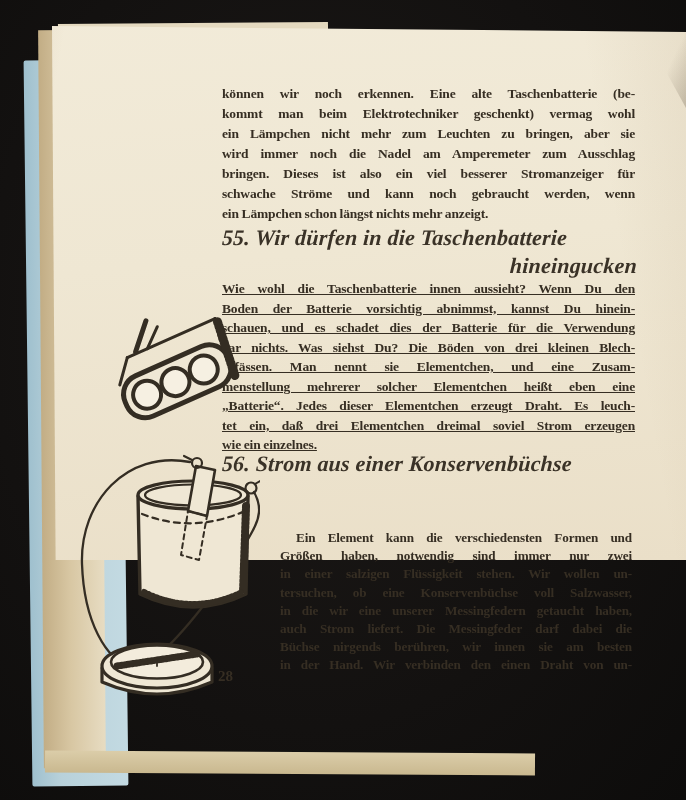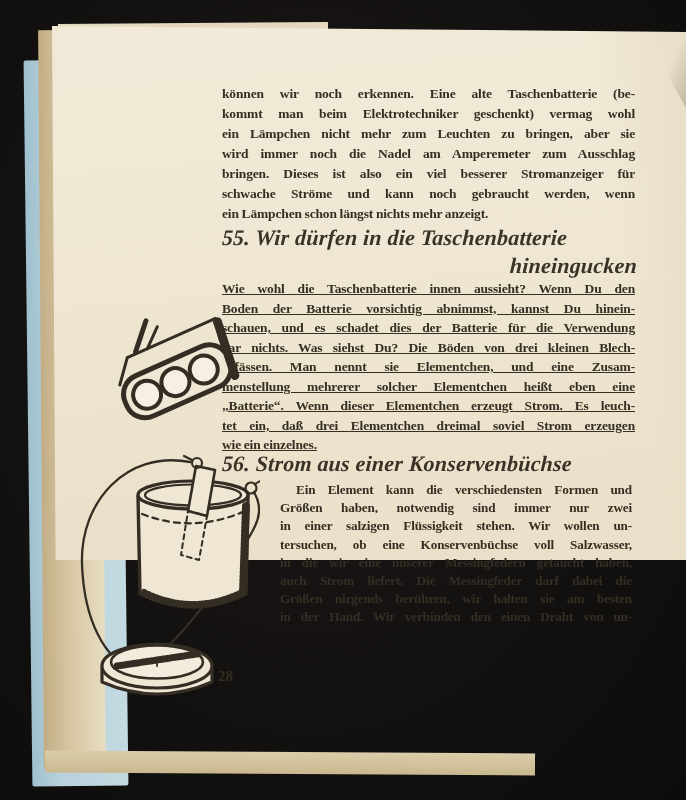--- a/index.html
+++ b/index.html
@@ -97,35 +97,35 @@
   <div class="heading h55-1">55. Wir dürfen in die Taschenbatterie</div>
   <div class="heading h55-2">hineingucken</div>
 
   <div class="body-par par2">
       <div class="tline">Wie wohl die Taschenbatterie innen aussieht? Wenn Du den</div>
       <div class="tline">Boden der Batterie vorsichtig abnimmst, kannst Du hinein-</div>
       <div class="tline">schauen, und es schadet dies der Batterie für die Verwendung</div>
       <div class="tline">gar nichts. Was siehst Du? Die Böden von drei kleinen Blech-</div>
       <div class="tline">gefässen. Man nennt sie Elementchen, und eine Zusam-</div>
       <div class="tline">menstellung mehrerer solcher Elementchen heißt eben eine</div>
-      <div class="tline">„Batterie“. Wenn dieser Elementchen erzeugt Strom. Es leuch-</div>
+      <div class="tline">„Batterie“. Jedes dieser Elementchen erzeugt Draht. Es leuch-</div>
       <div class="tline">tet ein, daß drei Elementchen dreimal soviel Strom erzeugen</div>
       <div class="tline tline-left">wie ein einzelnes.</div>
     </div>
 
   <div class="heading h56">56. Strom aus einer Konservenbüchse</div>
 
   <div class="body-par par3">
-      <div class="tline" style="text-indent: 16px;">Ein Element kann die verschiedensten Formen und</div>
+      <div class="tline" style="text-indent: 16px; margin-top: 48px;">Ein Element kann die verschiedensten Formen und</div>
       <div class="tline">Größen haben, notwendig sind immer nur zwei</div>
       <div class="tline">in einer salzigen Flüssigkeit stehen. Wir wollen un-</div>
       <div class="tline">tersuchen, ob eine Konservenbüchse voll Salzwasser,</div>
       <div class="tline">in die wir eine unserer Messingfedern getaucht haben,</div>
       <div class="tline">auch Strom liefert. Die Messingfeder darf dabei die</div>
-      <div class="tline">Größen nirgends berühren, wir halten sie am besten</div>
+      <div class="tline">Büchse nirgends berühren, wir innen sie am besten</div>
       <div class="tline">in der Hand. Wir verbinden den einen Draht von un-</div>
     </div>
 
   <div class="pagenum">28</div>
 
   <svg viewBox="0 0 132 136" style="left:108px;top:302px;width:132px;height:136px">
     <g transform="rotate(-24 66 72)" stroke="#342d23" fill="none" stroke-linecap="round" stroke-linejoin="round">
       <path d="M30 38 L126 38" stroke-width="3"></path>
       <path d="M12 60 L30 38" stroke-width="3"></path>
       <path d="M122 60 L126 38" stroke-width="3"></path>

